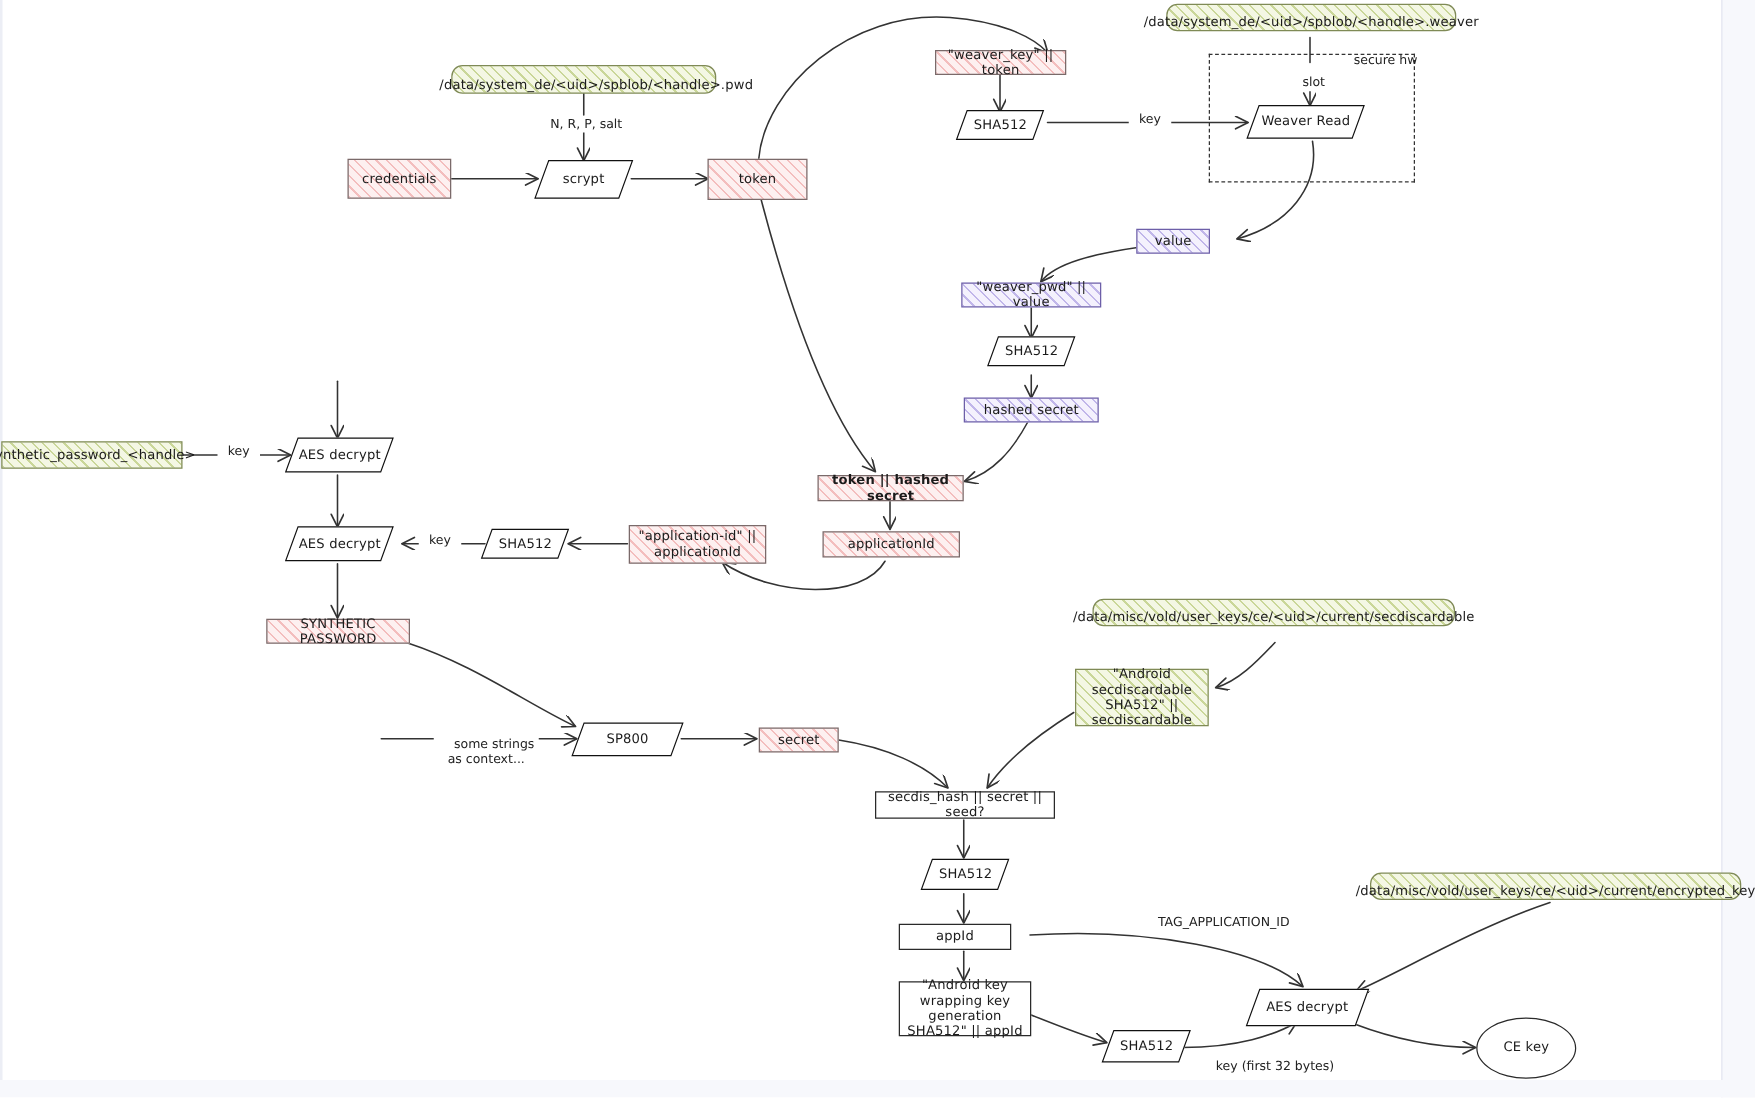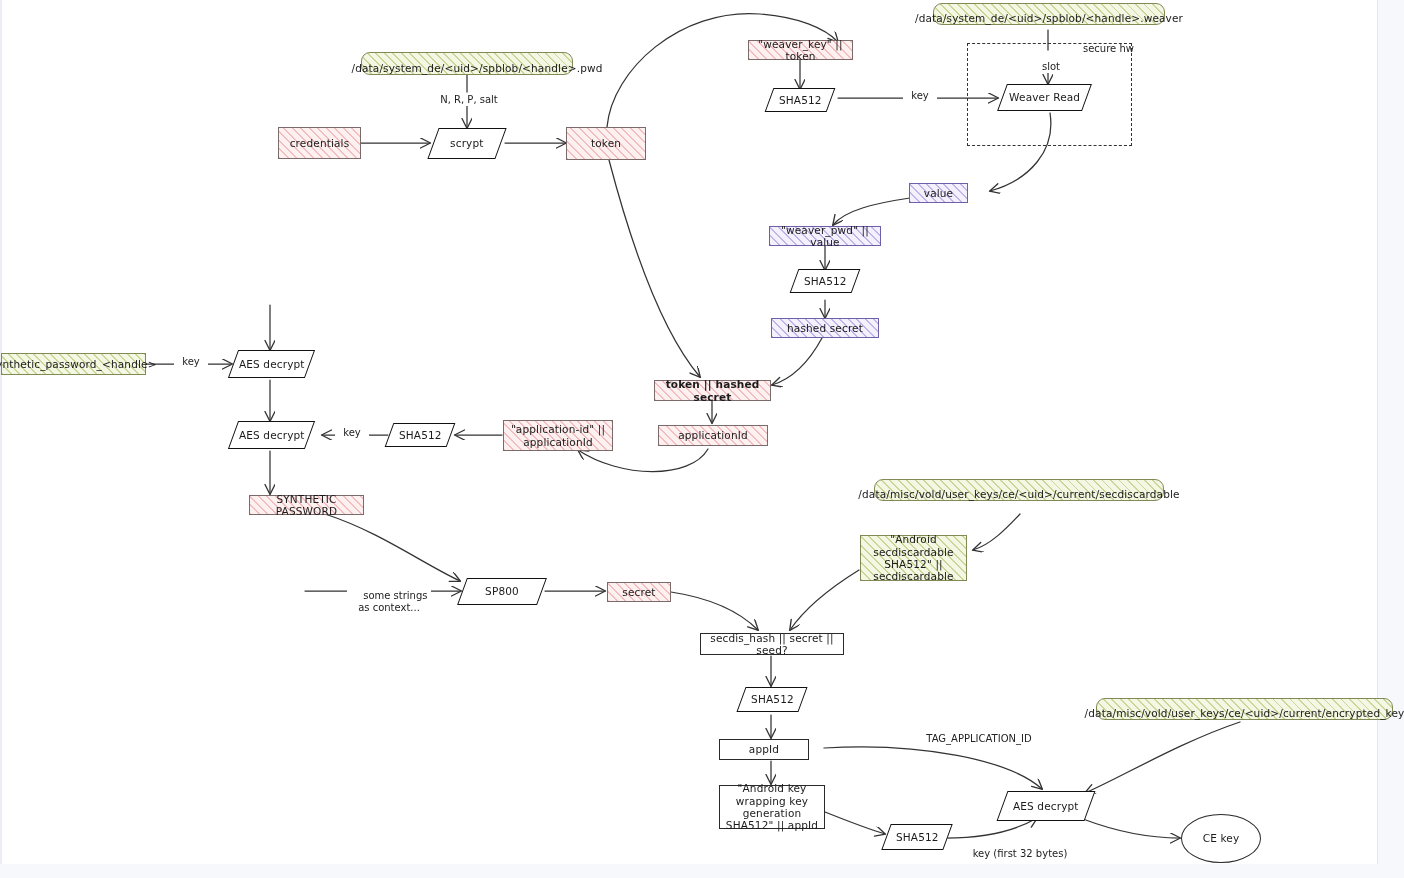--- a/index.html
+++ b/index.html
@@ -201,21 +201,21 @@
     </div>
 
   <div class="node n-proc" style="left:233px;top:350px;width:77px;height:28px;">
     <span>AES decrypt</span>
     </div>
 
   <div class="node n-proc" style="left:233px;top:421px;width:77px;height:28px;">
     <span>AES decrypt</span>
     </div>
 
-  <div class="node n-data" style="left:213px;top:495px;width:115px;height:20px;margin-left:36px;">
+  <div class="node n-data" style="left:213px;top:495px;width:115px;height:20px;">
     <span>SYNTHETIC PASSWORD</span>
     </div>
 
   <div class="node n-proc" style="left:462px;top:578px;width:80px;height:27px;">
     <span>SP800</span>
     </div>
 
   <div class="node n-data" style="left:607px;top:582px;width:64px;height:20px;">
     <span>secret</span>
     </div>

